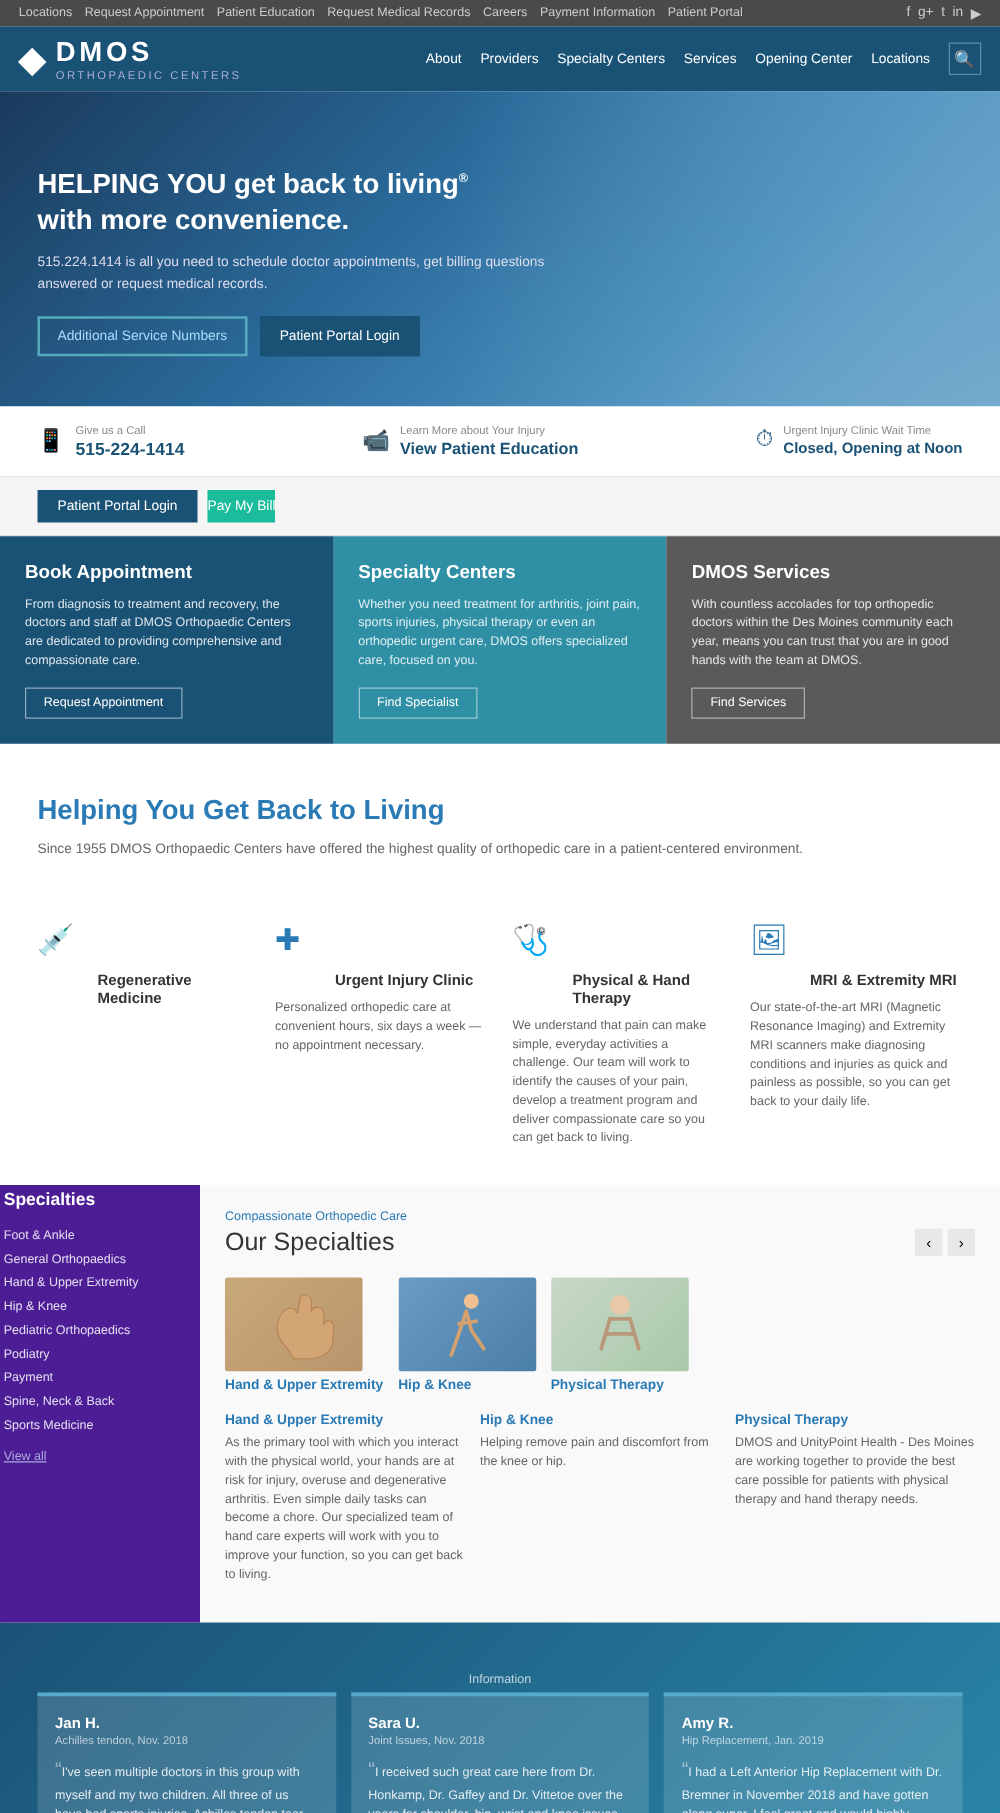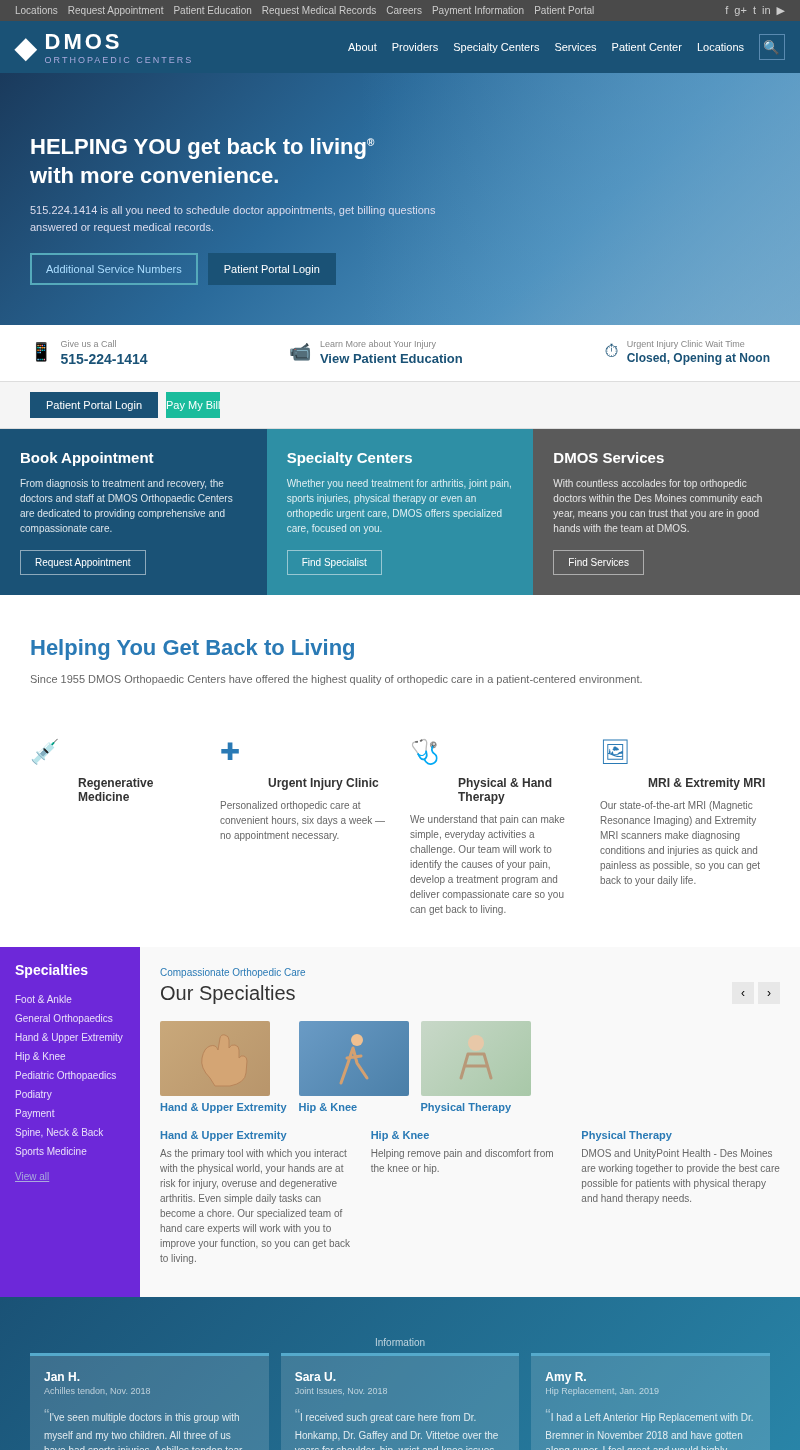--- a/index.html
+++ b/index.html
@@ -64,21 +64,21 @@
 
     
     .features { display: flex; gap: 20px; padding: 0 30px 30px; }
     .feature { flex: 1; }
     .feature-icon { font-size: 24px; color: #2a7ab5; margin-bottom: 10px; }
     .feature h4 { font-size: 12px; font-weight: bold; margin-bottom: 8px; color: #333; margin-left: 48px; }
     .feature p { font-size: 10px; color: #666; line-height: 1.5; }
 
     
     .specialties-section { display: flex; background: #f9f9f9; min-height: 350px; }
-    .specialties-sidebar { background: #6d28d9; color: white; width: 140px; padding: 15px; flex-shrink: 0; }
+    .specialties-sidebar { background: #4c1d95; color: white; width: 160px; padding: 3px; flex-shrink: 0; }
     .specialties-sidebar h3 { font-size: 14px; margin-bottom: 12px; }
     .spec-list { list-style: none; }
     .spec-list li { font-size: 10px; padding: 4px 0; color: rgba(255,255,255,0.85); cursor: pointer; }
     .view-all { color: #aad; font-size: 10px; margin-top: 10px; cursor: pointer; text-decoration: underline; display: block; }
 
     .specialties-content { flex: 1; padding: 20px; }
     .spec-label { color: #2a7ab5; font-size: 10px; margin-bottom: 4px; }
     .spec-title { font-size: 20px; color: #333; margin-bottom: 16px; display: flex; justify-content: space-between; align-items: center; }
     .nav-arrows { display: flex; gap: 4px; }
     .arrow-btn { background: #e8e8e8; border: none; width: 22px; height: 22px; cursor: pointer; font-size: 12px; }
@@ -134,21 +134,21 @@
     <div class="logo-text">
       <div class="brand">DMOS</div>
       <div class="sub">ORTHOPAEDIC CENTERS</div>
     </div>
   </div>
   <div class="nav">
     <a>About</a>
     <a>Providers</a>
     <a>Specialty Centers</a>
     <a>Services</a>
-    <a>Patient Center</a>
+    <a>Opening Center</a>
     <a>Locations</a>
     <button class="search-btn">🔍</button>
   </div>
 </div>
 
 <div class="hero">
   <div class="hero-overlay"></div>
   <div class="hero-content">
     <h1>
       <span>HELPING YOU get back to living</span><sup>®</sup><br>

